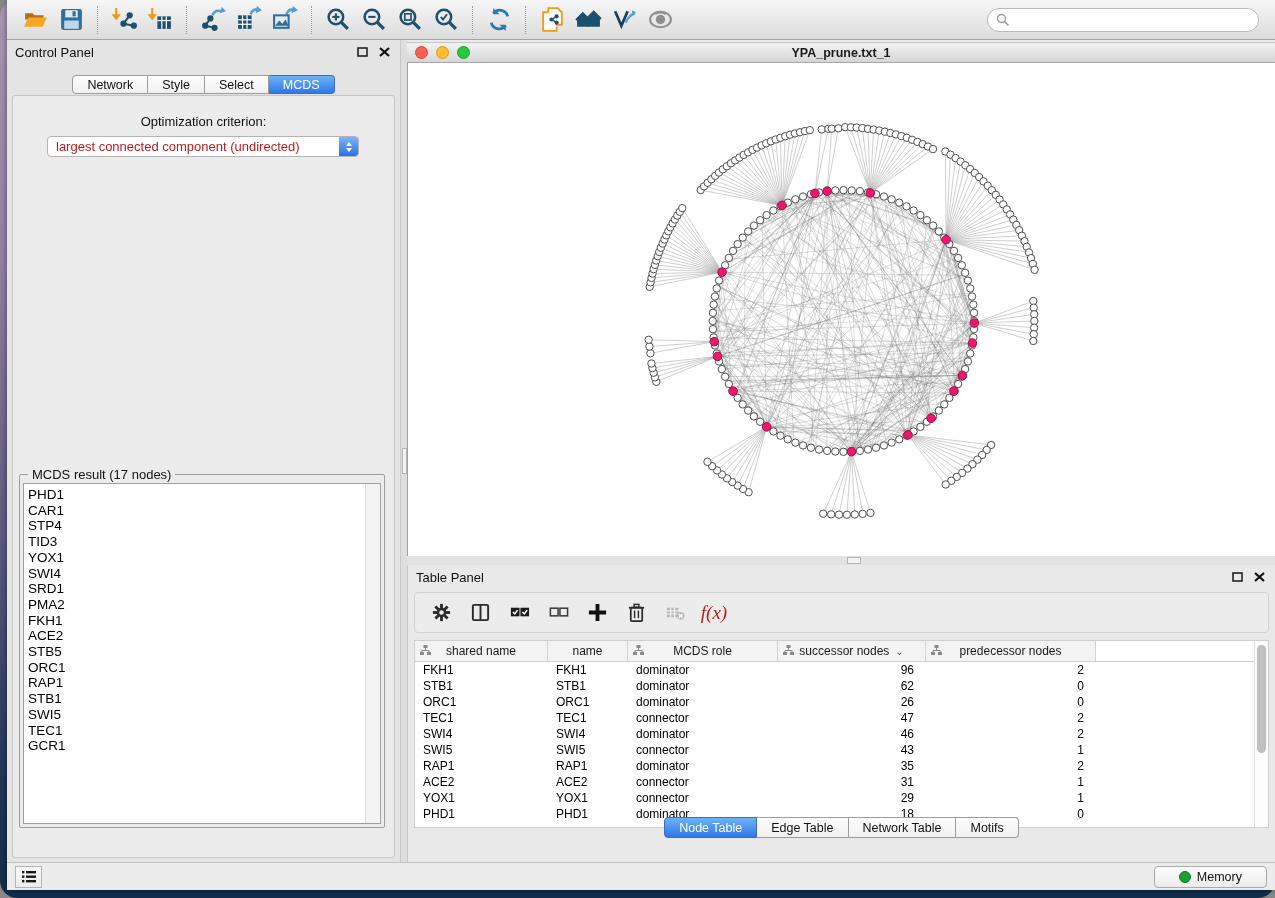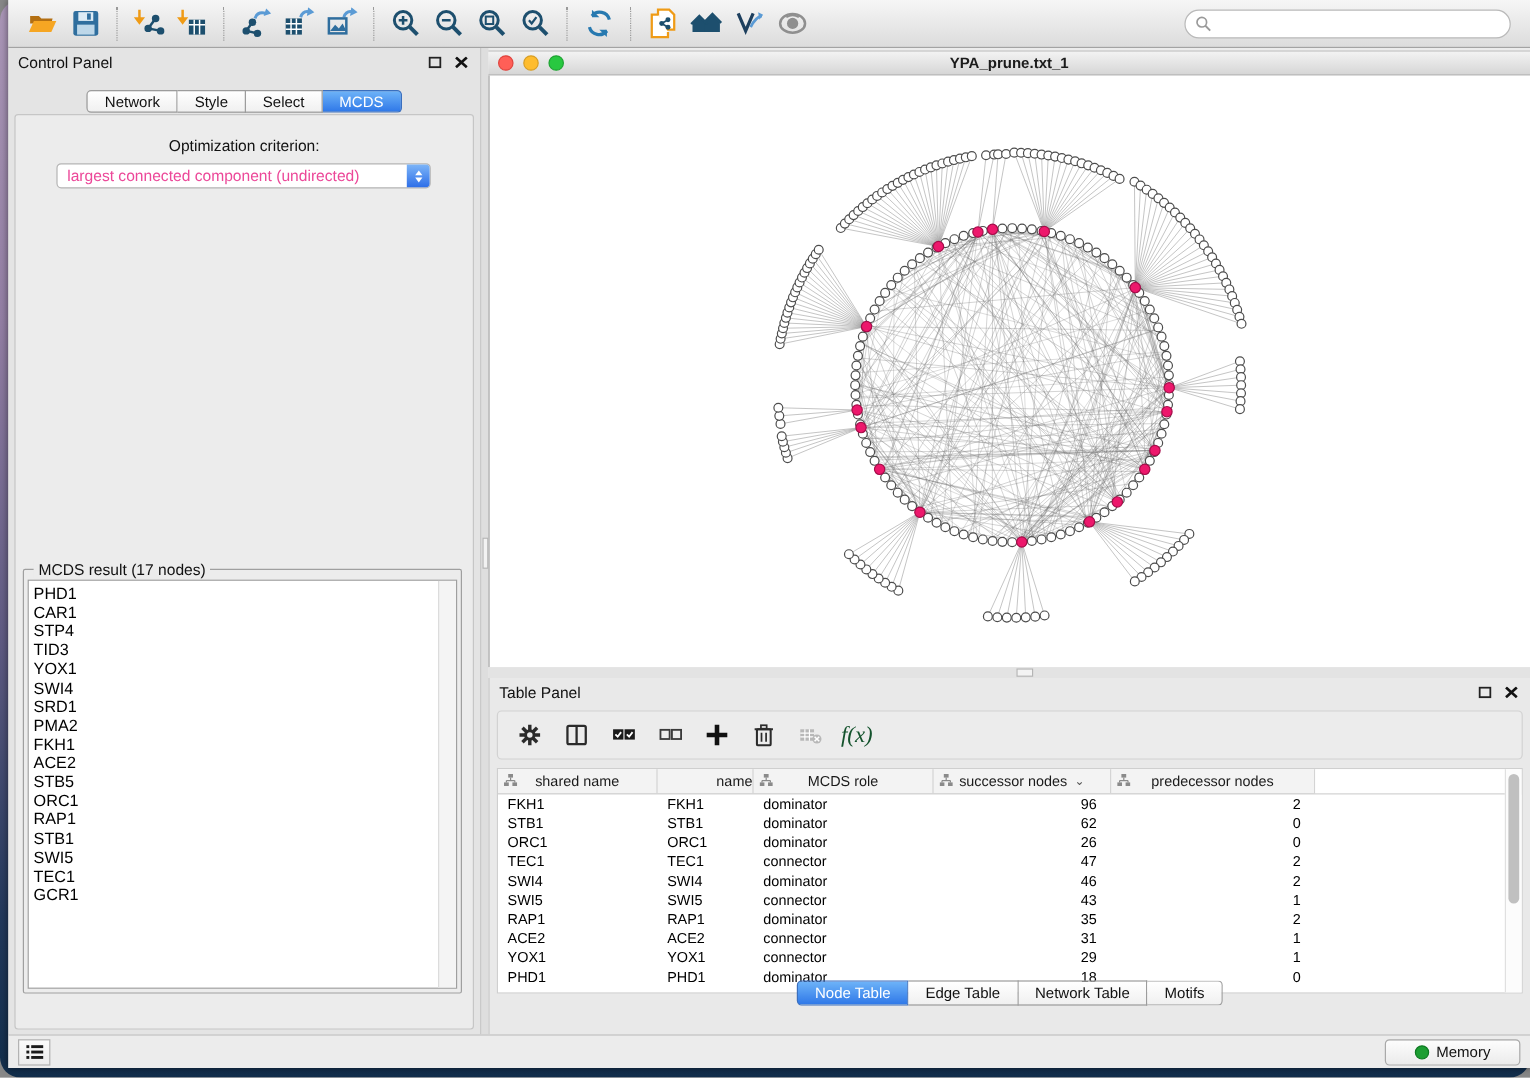--- a/index.html
+++ b/index.html
@@ -36,21 +36,21 @@
     border:1px solid #9c9c9c; border-left:none; color:#111; cursor:default; }
   .seg .tab:first-child { border-left:1px solid #9c9c9c; border-radius:4px 0 0 4px; }
   .seg .tab:last-child { border-radius:0 4px 4px 0; }
   .seg .tab.active { background:linear-gradient(#6db3f8,#2f78e8); color:#fff; border-color:#3a6fbe; }
   .cp-tabs { margin-top:11px; position:relative; z-index:2; }
   .cp-content { position:absolute; left:5px; top:55px; width:383px; height:763px; background:#ececec;
     border:1px solid #c6c6c6; border-radius:3px; }
   .opt-label { text-align:center; margin-top:18px; font-size:13px; color:#111; }
   .dropdown { position:absolute; left:34px; top:40px; width:312px; height:21px; background:#fff;
     border:1px solid #b4b4b4; border-radius:4px; display:flex; align-items:center; cursor:default; }
-  .dropdown .val { flex:1; font-size:13px; padding-left:8px; color:#ec4899; white-space:nowrap; overflow:hidden; }
+  .dropdown .val { flex:1; font-size:13px; padding-left:8px; color:#b91c1c; white-space:nowrap; overflow:hidden; }
   .dropdown .step { width:19px; height:19px; border-radius:0 3px 3px 0; background:linear-gradient(#7db5f8,#2e6fe8);
     display:flex; flex-direction:column; align-items:center; justify-content:center; gap:2px; }
   .dropdown .step i { width:0; height:0; border-left:3.5px solid transparent; border-right:3.5px solid transparent; }
   .dropdown .step i.up { border-bottom:4px solid #fff; }
   .dropdown .step i.dn { border-top:4px solid #fff; }
   .btn-row { position:absolute; left:0; top:72px; width:100%; display:flex; justify-content:center; gap:13px; }
   .mac-btn { height:21px; padding:0 16px; font-size:13px; color:#111; background:linear-gradient(#ffffff,#f1f1f1);
     border:1px solid #ababab; border-radius:4px; cursor:default; }
   .mac-btn.focused { box-shadow:0 0 0 3px rgba(110,165,231,.65); border-color:#6f9fd8; }
   .groupbox { position:absolute; left:6px; top:378px; width:366px; height:354px; border:1px solid #9f9f9f; border-radius:2px; }
@@ -72,21 +72,21 @@
   .hsplit { position:absolute; left:0; top:516px; width:100%; height:9px; background:#e3e3e3; }
   .hsplit .grip { position:absolute; left:440px; top:1px; width:14px; height:7px; background:#f3f3f3; border:1px solid #b5b5b5; }
 
   
   .table-panel { position:absolute; left:0; top:525px; width:100%; height:297px; background:#e9e9e9; border-left:1px solid #c9c9c9; }
   .tp-toolbar { position:absolute; left:6px; right:6px; top:27px; height:41px; background:#ececec;
     border:1px solid #d2d2d2; border-radius:4px; display:flex; align-items:center; gap:15px; padding:0 14px; }
   .ti { width:24px; height:24px; display:flex; align-items:center; justify-content:center; cursor:default; }
   .ti svg { width:21px; height:21px; }
   .ti.disabled { opacity:1; }
-  .fx { font-family:"Liberation Serif", serif; font-style:italic; font-size:19px; color:#14532d; }
+  .fx { font-family:"Liberation Serif", serif; font-style:italic; font-size:19px; color:#b91c1c; }
   .tbl { position:absolute; left:6px; right:6px; top:75px; height:188px; background:#fff; border:1px solid #cfcfcf; }
   .thead { display:flex; height:21px; background:#f3f3f3; border-bottom:1px solid #cfcfcf; }
   .th { position:relative; border-right:1px solid #d4d4d4; font-size:12px; color:#1a1a1a;
     display:flex; align-items:center; justify-content:center; gap:4px; cursor:default; }
   .th .treeic { position:absolute; left:5px; top:4px; }
   .th.nob { border-right:1px solid #d4d4d4; }
   .th .sort { font-size:10px; color:#555; margin-left:2px; }
   .tbody .trow { display:flex; height:16px; font-size:12px; color:#000; }
   .tbody .c { padding:1px 8px 0 8px; white-space:nowrap; overflow:hidden; }
   .tbody .c.num { text-align:right; padding-right:12px; }
@@ -1172,21 +1172,21 @@
                     </g>
                     <g stroke="#8a8a8a" stroke-width="1">
                       <line x1="5.5" y1="3" x2="5.5" y2="5.5"></line>
                       <line x1="2" y1="5.5" x2="9" y2="5.5"></line>
                       <line x1="2" y1="5.5" x2="2" y2="7"></line>
                       <line x1="9" y1="5.5" x2="9" y2="7"></line>
                     </g>
                   </svg></span>
                 <span>shared name</span>
               </div>
-              <div class="th" style="width: 80px; justify-content: flex-end;">
+              <div class="th" style="width: 80px;">
                 <span>name</span>
               </div>
               <div class="th" style="width: 150px;">
                 <span class="treeic"><svg width="11" height="11" viewBox="0 0 11 11">
                     <g fill="#8a8a8a">
                       <rect x="3.5" y="0" width="4" height="3"></rect>
                       <rect x="0" y="7" width="4" height="3"></rect>
                       <rect x="7" y="7" width="4" height="3"></rect>
                     </g>
                     <g stroke="#8a8a8a" stroke-width="1">

